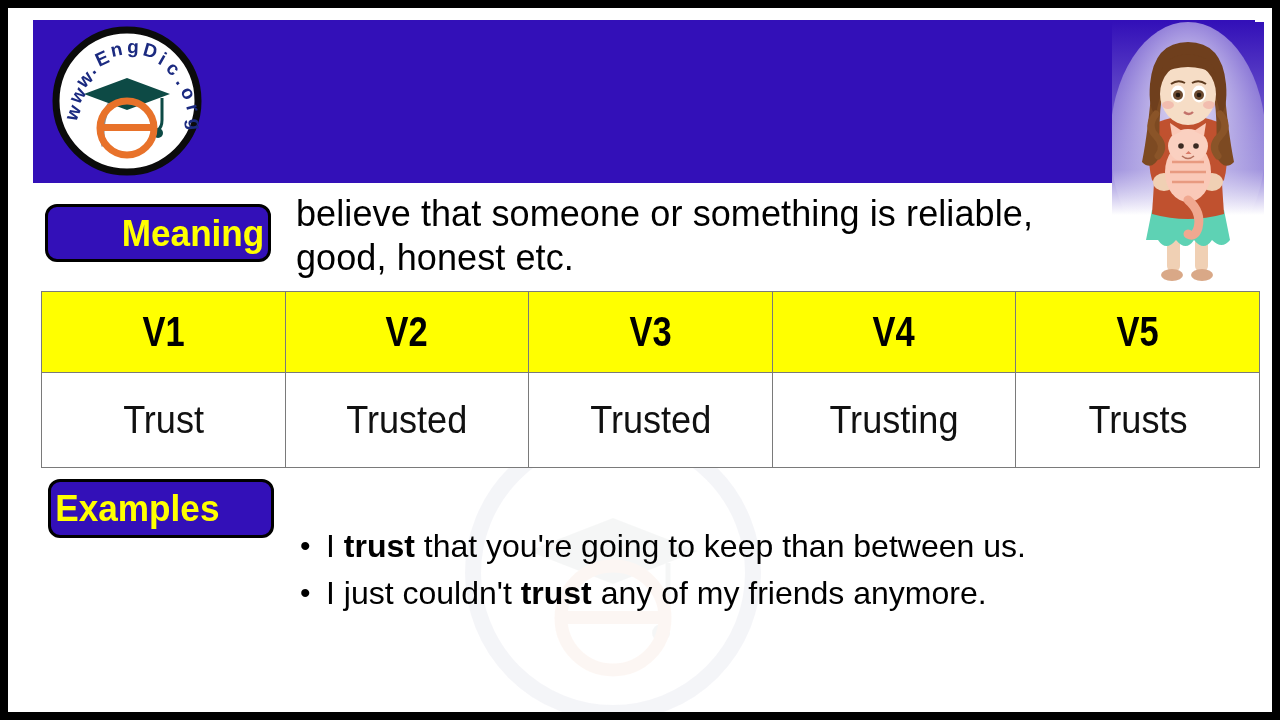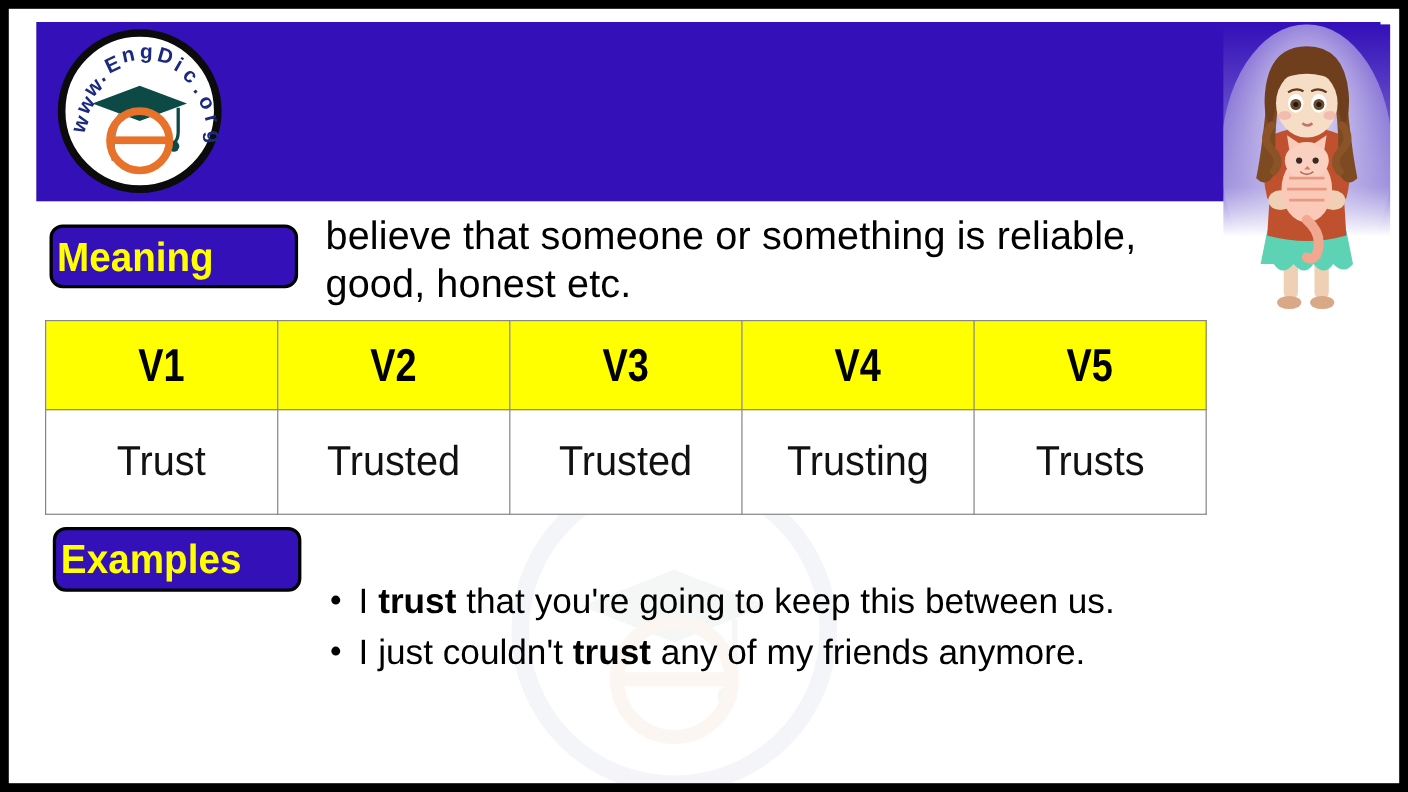--- a/index.html
+++ b/index.html
@@ -113,21 +113,21 @@
   
   #meaning-badge {
     position: absolute;
     left: 37px; top: 196px;
     width: 226px; height: 58px;
     background: #3310b8;
     border: 3px solid #000000;
     border-radius: 12px;
     display: flex;
     align-items: center;
-    justify-content: flex-start;
+    justify-content: flex-end;
     z-index: 3;
   }
   #meaning-badge span {
     color: #ffff00;
     font-family: "Liberation Sans Narrow", "Liberation Sans", sans-serif;
     font-weight: bold;
     font-size: 37px;
     line-height: 1;
     transform: scaleX(0.95);
   }
@@ -140,21 +140,21 @@
     line-height: 44px;
     color: #000000;
     letter-spacing: 0.1px;
     z-index: 3;
   }
 
   
   #forms-table {
     position: absolute;
     left: 33px; top: 283px;
-    width: 1056px;
+    width: 1219px;
     border-collapse: collapse;
     table-layout: fixed;
     z-index: 3;
     border-radius: 26px;
   }
   #forms-table th, #forms-table td {
     border: 1px solid #7a7a7a;
     text-align: center;
     width: 20%;
   }
@@ -359,21 +359,21 @@
           <td><span>Trusts</span></td>
         </tr>
       </tbody>
     </table>
 
     <div id="examples-badge">
       <span>Examples</span>
     </div>
     <ul id="examples-list">
       <li>
-        <span>I </span><b>trust</b><span> that you're going to keep this between us.</span>
+        <span>I </span><b>trust</b><span> that you're going to keep than between us.</span>
       </li>
       <li>
         <span>I just couldn't </span><b>trust</b><span> any of my friends anymore.</span>
       </li>
     </ul>
 
   </div>
 </div>
 
 </body></html>

